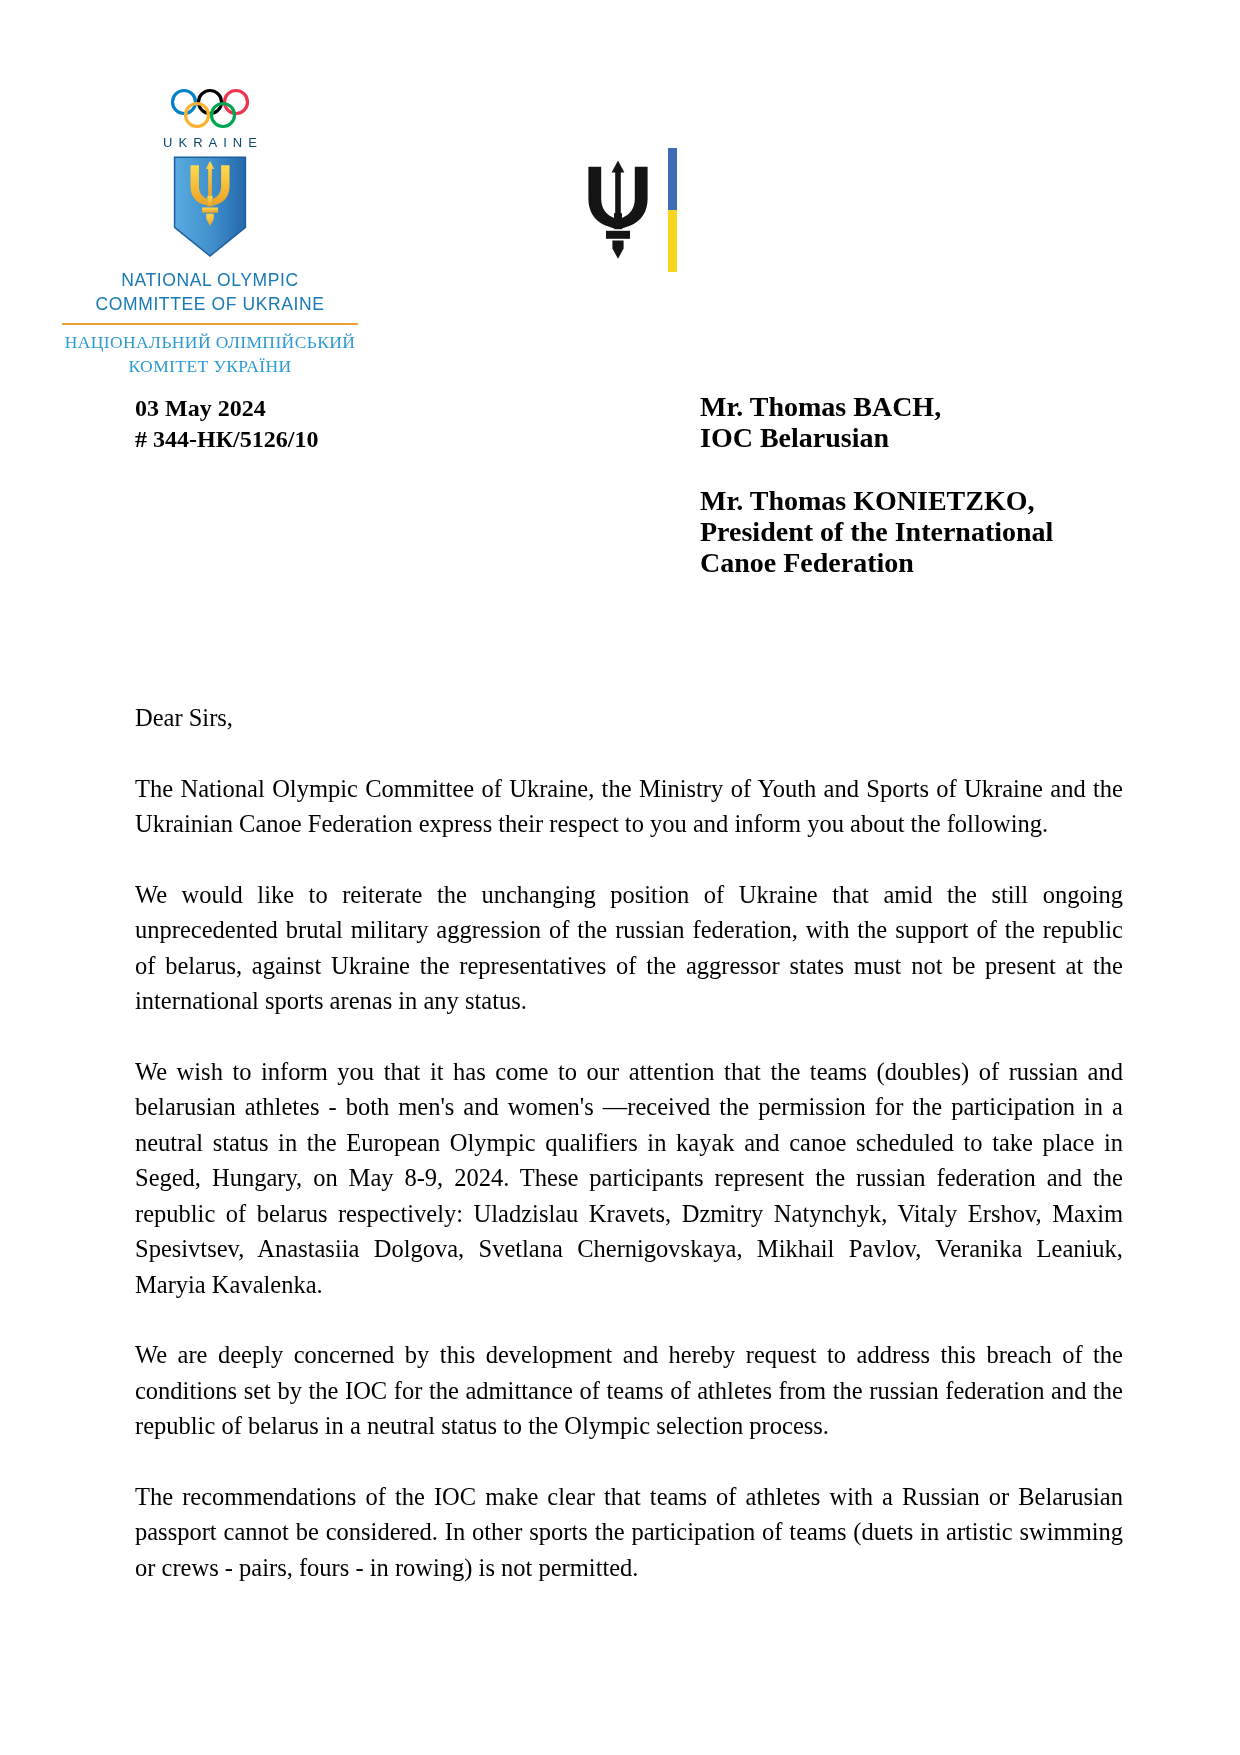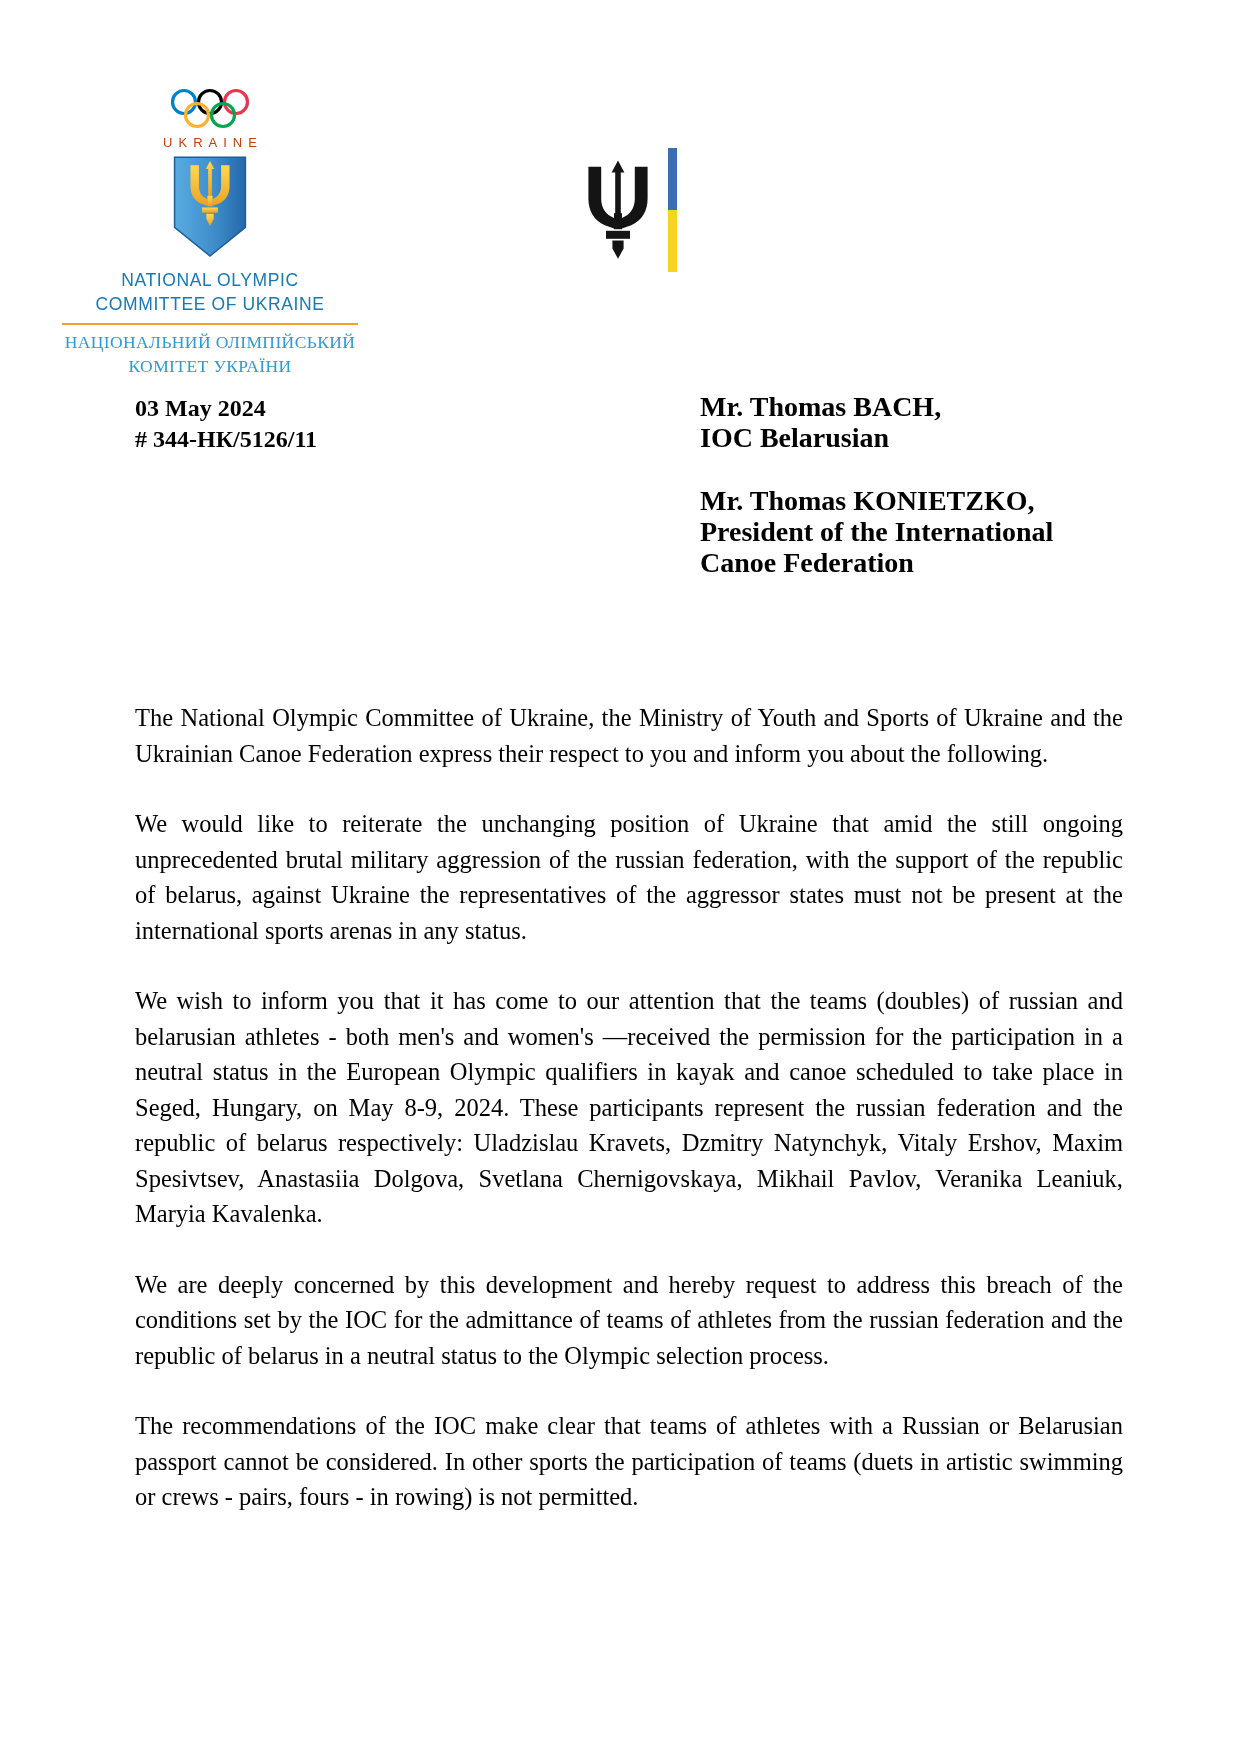--- a/index.html
+++ b/index.html
@@ -7,21 +7,21 @@
     position:relative; width:1240px; height:1755px; margin:0 auto;
     background:#ffffff; font-family:"Liberation Serif", serif; color:#000;
     overflow:hidden;
   }
 
   
   .noc-block { position:absolute; left:55px; top:88px; width:310px; text-align:center; }
   .noc-rings { display:block; margin:0 auto; }
   .noc-country {
     font-family:"Liberation Sans", sans-serif; font-size:13px; letter-spacing:6px;
-    color:#c2410c; margin:1px 0 5px 6px;
+    color:#0c4a6e; margin:1px 0 5px 6px;
   }
   .noc-shield { display:block; margin:0 auto; }
   .noc-en {
     margin-top:9px; font-family:"Liberation Sans", sans-serif; font-size:17.5px;
     line-height:24px; letter-spacing:0.6px; color:#1779b5; font-weight:500;text-align:center;
   }
   .noc-divider { margin:7px auto 5px auto; width:296px; height:2px; background:#f0a132; }
   .noc-uk {
     font-family:Liberation Serif, serif; font-size:17.5px; line-height:24px;
     letter-spacing:0.4px; color:#2d9bd1; font-weight:500;
@@ -108,35 +108,36 @@
       </g>
     </svg>
     <div class="ministry-bar">
       <div class="half" style="background:#3c6cb5"></div>
       <div class="half" style="background:#f6d51f"></div>
     </div>
   </div>
 
   <div class="meta-block">
     <div>03 May 2024</div>
-    <div># 344-НК/5126/11</div>
+    <div># 344-НК/5126/10</div>
   </div>
 
   <div class="recipients">
     <div class="recipient">
       <div>Mr. Thomas BACH,</div>
       <div>IOC Belarusian</div>
     </div>
     <div class="recipient">
       <div>Mr. Thomas KONIETZKO,</div>
       <div>President of the International Canoe Federation</div>
     </div>
   </div>
 
   <div class="body-block">
+    <p class="salutation">Dear Sirs,</p>
     <p class="para">The National Olympic Committee of Ukraine, the Ministry of Youth and Sports of Ukraine and the Ukrainian Canoe Federation express their respect to you and inform you about the following.</p>
     <p class="para">We would like to reiterate the unchanging position of Ukraine that amid the still ongoing unprecedented brutal military aggression of the russian federation, with the support of the republic of belarus, against Ukraine the representatives of the aggressor states must not be present at the international sports arenas in any status.</p>
     <p class="para">We wish to inform you that it has come to our attention that the teams (doubles) of russian and belarusian athletes - both men's and women's —received the permission for the participation in a neutral status in the European Olympic qualifiers in kayak and canoe scheduled to take place in Seged, Hungary, on May 8-9, 2024. These participants represent the russian federation and the republic of belarus respectively: Uladzislau Kravets, Dzmitry Natynchyk, Vitaly Ershov, Maxim Spesivtsev, Anastasiia Dolgova, Svetlana Chernigovskaya, Mikhail Pavlov, Veranika Leaniuk, Maryia Kavalenka.</p>
     <p class="para">We are deeply concerned by this development and hereby request to address this breach of the conditions set by the IOC for the admittance of teams of athletes from the russian federation and the republic of belarus in a neutral status to the Olympic selection process.</p>
     <p class="para">The recommendations of the IOC make clear that teams of athletes with a Russian or Belarusian passport cannot be considered. In other sports the participation of teams (duets in artistic swimming or crews - pairs, fours - in rowing)  is not permitted.</p>
   </div>
 
 </div>
 
 </body></html>

